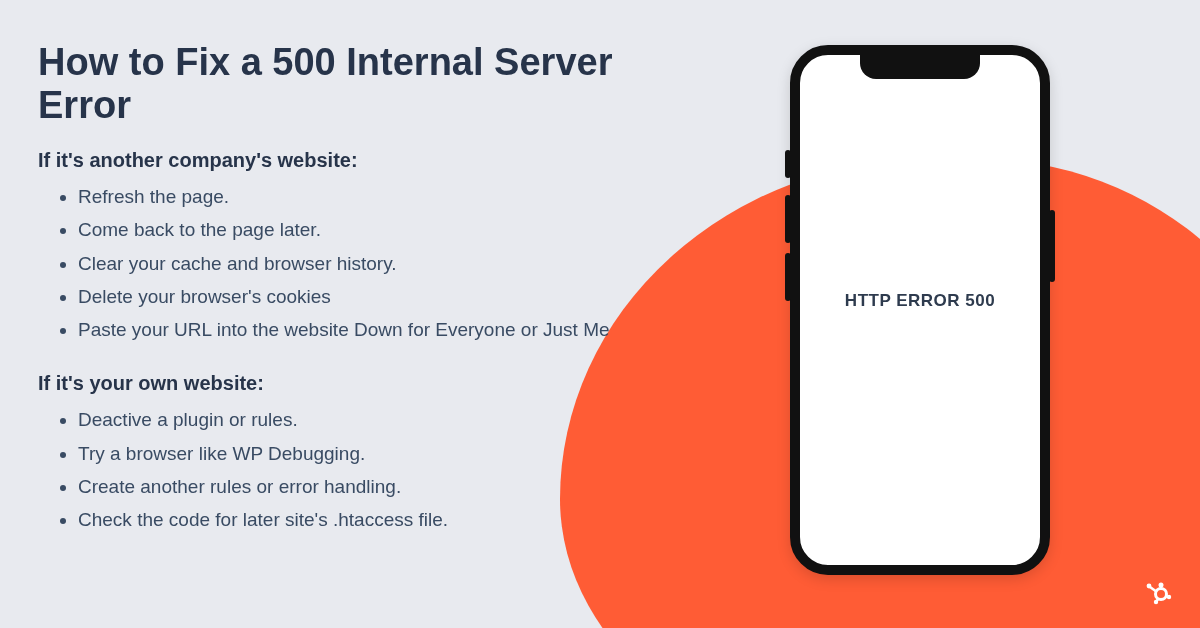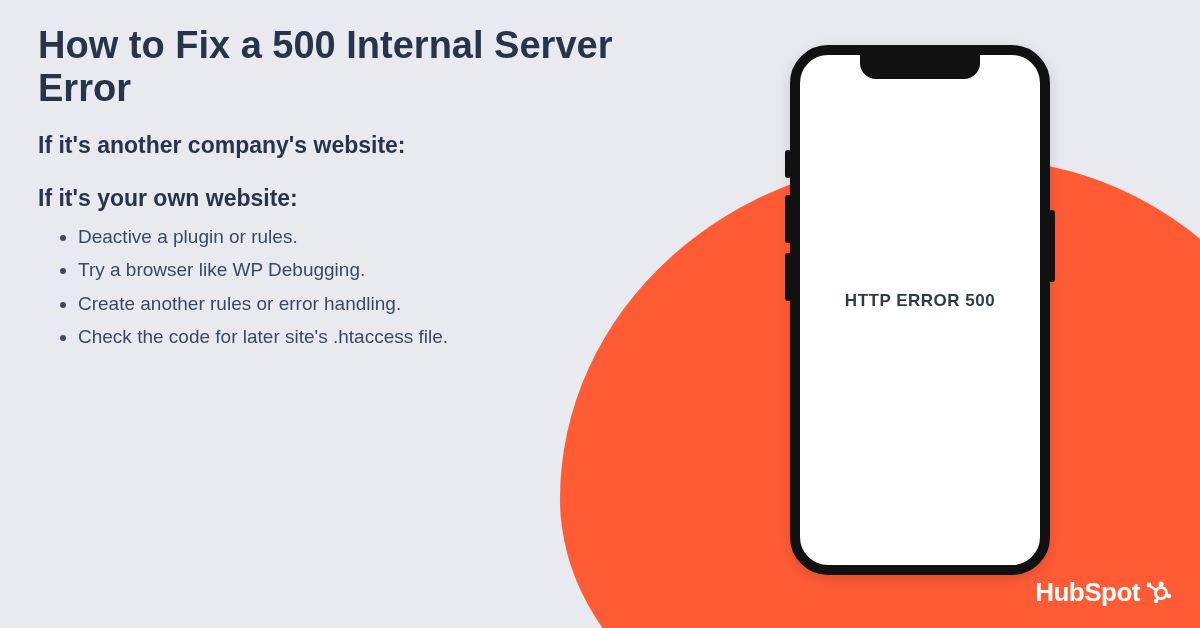--- a/index.html
+++ b/index.html
@@ -17,33 +17,33 @@
       bottom: -150px;
       width: 750px;
       height: 620px;
       background: #ff5c35;
       border-radius: 50% 45% 40% 50% / 55% 50% 50% 45%;
       z-index: 1;
     }
     .content {
       position: absolute;
       left: 38px;
-      top: 24px;
+      top: 41px;
       width: 640px;
       z-index: 2;
       color: #2e3b4e;
     }
     .title {
       font-size: 38px;
       font-weight: 700;
       margin-bottom: 22px;
       color: #27344a;
     }
     .section-heading {
-      font-size: 23px;
+      font-size: 20px;
       font-weight: 700;
       margin-bottom: 8px;
       color: #27344a;
     }
     .section-heading.second { margin-top: 26px; }
     ul {
       list-style: disc;
       padding-left: 40px;
     }
     li {
@@ -77,21 +77,21 @@
     }
     .side-btn { position: absolute; background: #111; border-radius: 3px; }
     .btn-left1 { left: -15px; top: 95px; width: 6px; height: 28px; }
     .btn-left2 { left: -15px; top: 140px; width: 6px; height: 48px; }
     .btn-left3 { left: -15px; top: 198px; width: 6px; height: 48px; }
     .btn-right { right: -15px; top: 155px; width: 6px; height: 72px; }
     .screen-content {
       position: absolute;
       top: 0; left: 0; right: 0; bottom: 0;
       display: flex;
-      flex-direction: column;
+      align-items: center;
       justify-content: center;
       padding: 0 30px;
       text-align: center;
     }
     .error-title {
       font-weight: 800;
       font-size: 17px;
       letter-spacing: 0.5px;
       color: #2e3b4e;
       margin-bottom: 18px;
@@ -119,20 +119,27 @@
   </style>
 </head>
 <body>
 
 <div class="orange-blob"></div>
 
 <div class="content">
   <h1 class="title">How to Fix a 500 Internal Server Error</h1>
 
   <h2 class="section-heading">If it's another company's website:</h2>
+  <ul>
+    <li>Refresh the page.</li>
+    <li>Come back to the page later.</li>
+    <li>Clear your cache and browser history.</li>
+    <li>Delete your browser's cookies</li>
+    <li>Paste your URL into the website Down for Everyone or Just Me</li>
+  </ul>
 
   <h2 class="section-heading second">If it's your own website:</h2>
   <ul>
     <li>Deactive a plugin or rules.</li>
     <li>Try a browser like WP Debugging.</li>
     <li>Create another rules or error handling.</li>
     <li>Check the code for later site's .htaccess file.</li>
   </ul>
 </div>
 
@@ -141,21 +148,20 @@
   <div class="side-btn btn-left1"></div>
   <div class="side-btn btn-left2"></div>
   <div class="side-btn btn-left3"></div>
   <div class="side-btn btn-right"></div>
   <div class="screen-content">
     <div class="error-title">HTTP ERROR 500</div>
   </div>
 </div>
 
 <div class="logo">
-  <span>HubSpot</span>
   <svg width="28" height="28" viewBox="0 0 28 28">
     <g fill="#fff">
       <circle cx="17" cy="14" r="5.5" fill="none" stroke="#fff" stroke-width="3"></circle>
       <circle cx="17" cy="5" r="2.5"></circle>
       <circle cx="25" cy="17" r="2.2"></circle>
       <circle cx="12" cy="22" r="2.2"></circle>
       <circle cx="5" cy="6" r="2.4"></circle>
       <line x1="17" y1="6" x2="17" y2="10" stroke="#fff" stroke-width="2.5"></line>
       <line x1="22" y1="16" x2="25" y2="17" stroke="#fff" stroke-width="2.5"></line>
       <line x1="14" y1="19" x2="12" y2="22" stroke="#fff" stroke-width="2.5"></line>

